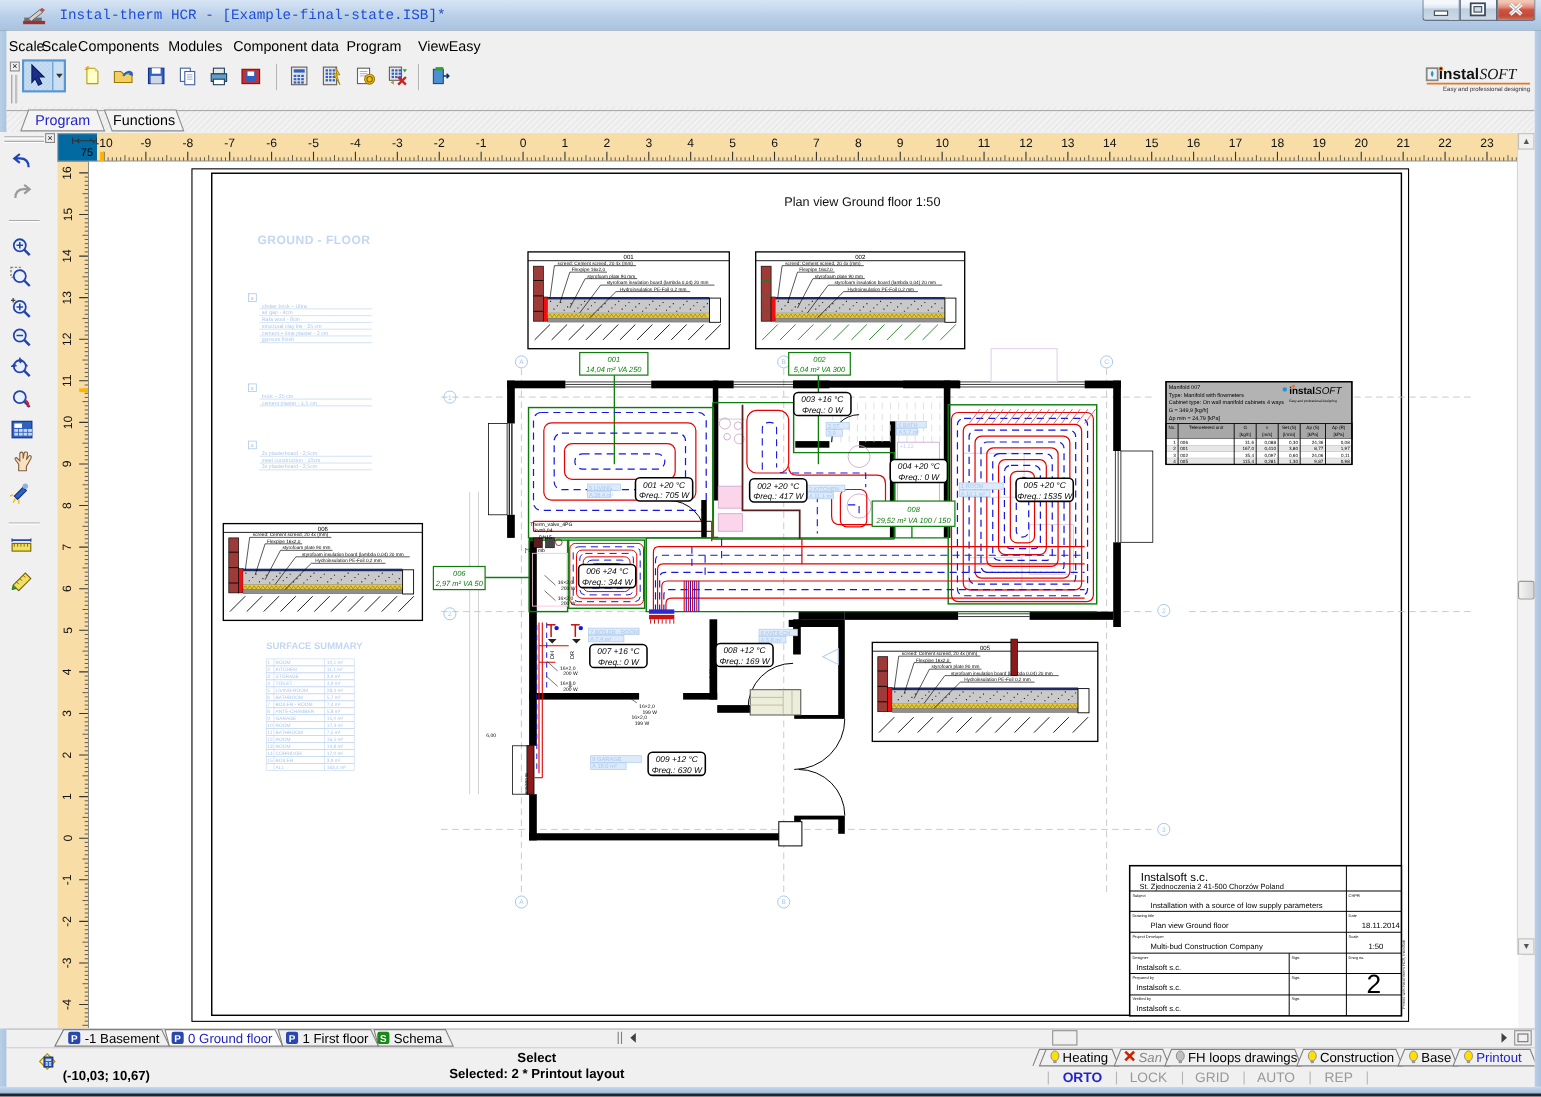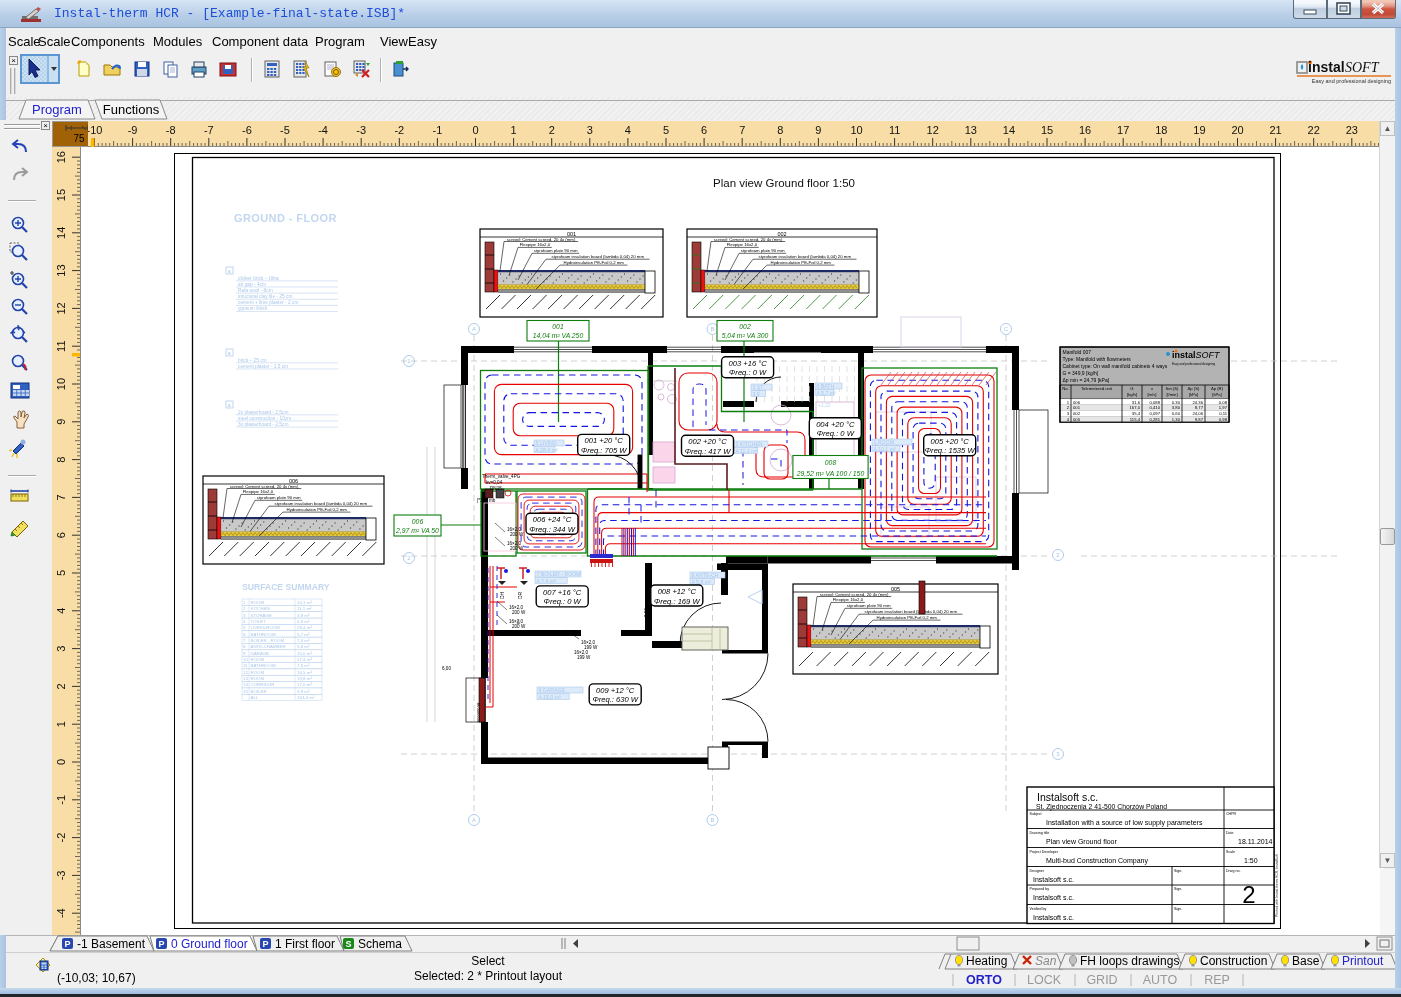--- a/index.html
+++ b/index.html
@@ -3,29 +3,29 @@
 *{margin:0;padding:0;box-sizing:border-box}
 html,body{width:1401px;height:997px;overflow:hidden;font-family:"Liberation Sans", sans-serif;}
 #win{position:relative;width:1401px;height:997px;background:#f0f0f0;}
 .abs{position:absolute;}
 #titlebar{left:0;top:0;width:1401px;height:28px;background:linear-gradient(180deg,#d7e5f5,#b9cfe8 55%,#a9c3e0);border-bottom:1px solid #8ba4bf;}
 #title-text{left:54px;top:6px;font-size:13px;color:#1d4ed8;font-family:Liberation Mono, monospace;}
 #menubar{left:6px;top:28px;width:1389px;height:27px;background:#f0f0f0;}
 .menu{position:absolute;top:34px;font-size:13px;color:#000;}
 #toolbar{left:6px;top:55px;width:1389px;height:42px;background:#f0f0f0;}
 #tabrow{left:6px;top:97px;width:1389px;height:23px;background:repeating-linear-gradient(135deg,#f2f2f2 0 2px,#ebebeb 2px 4px);}
-#corner75{left:52px;top:121px;width:55px;height:26px;background:#a16207;border:1px solid #9a9a9a;font-size:11px;text-align:center;}
+#corner75{left:52px;top:121px;width:55px;height:26px;background:#0369a1;border:1px solid #9a9a9a;font-size:11px;text-align:center;}
 #lefttools{left:0px;top:120px;width:52px;height:815px;background:#f0f0f0;}
 #canvas{left:81px;top:147px;width:1303px;height:788px;background:#fff;overflow:hidden;}
 #vscroll{left:1379px;top:121px;width:16px;height:747px;background:#f2f2f2;border-left:1px solid #d5d5d5;}
 #sheetrow{left:6px;top:935px;width:1389px;height:17px;background:#f0f0f0;border-top:1px solid #b5b5b5;}
 #statusbar{left:6px;top:952px;width:1389px;height:36px;background:#f0f0f0;border-top:1px solid #cfcfcf;}
 .borderblue{background:linear-gradient(90deg,#b9cfe8,#a9c3e0);}
 .wbtn{position:absolute;top:0;height:19px;border:1px solid #5c6b7a;border-top:none;}
-.stext{position:absolute;font-size:12px;color:#000;}
+.stext{position:absolute;font-size:12px;color:#000;font-weight:bold;}
 </style></head><body>
 <div id="win">
 
 <div class="abs borderblue" style="left:0;top:28px;width:6px;height:960px"></div>
 <div class="abs borderblue" style="left:1395px;top:28px;width:6px;height:960px"></div>
 <div class="abs" style="left:0;top:988px;width:1401px;height:6px;background:linear-gradient(180deg,#c6d9ee,#9fbcdc)"></div>
 <div class="abs" style="left:0;top:994px;width:1401px;height:3px;background:#20262c"></div>
 
 <div class="abs" id="titlebar"></div>
 <div class="abs" style="left:20px;top:7px;width:26px;height:16px">

